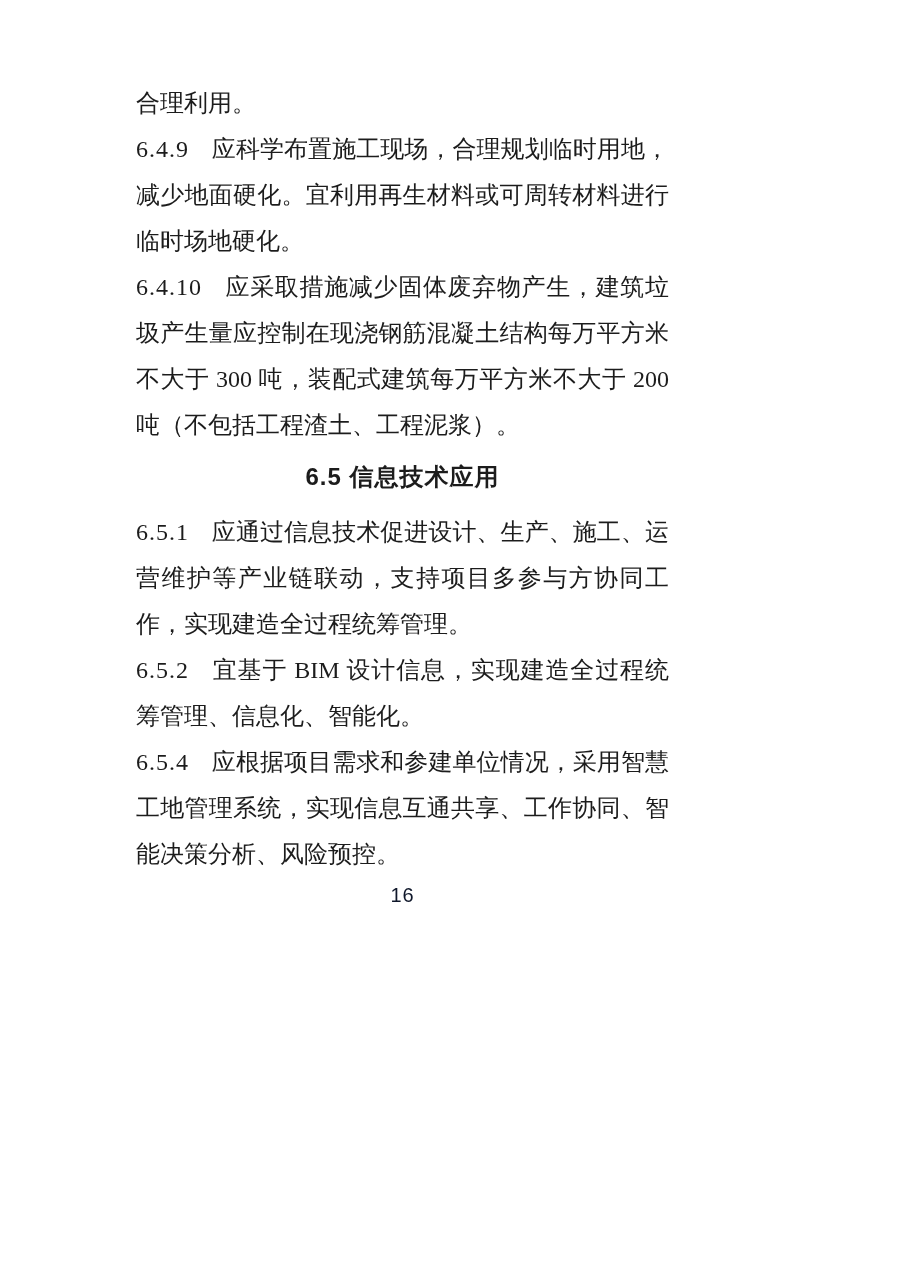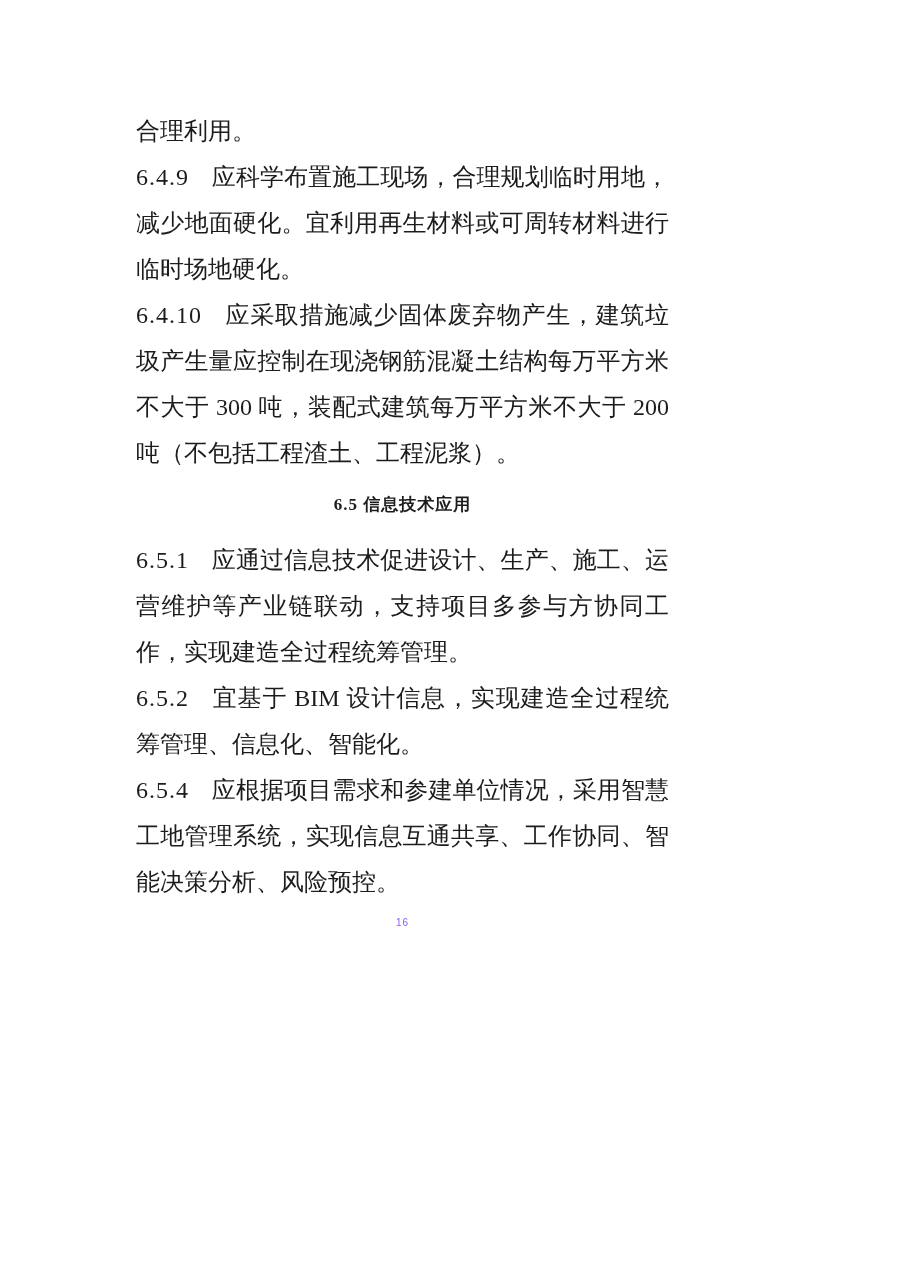--- a/index.html
+++ b/index.html
@@ -7,53 +7,53 @@
     padding: 0;
     background: #ffffff;
   }
   .page {
     position: relative;
     width: 804px;
     height: 1272px;
     box-sizing: border-box;
     background: #ffffff;
     color: #1c1c1c;
-    padding: 108px 135px 0 136px;
+    padding: 80px 135px 0 136px;
     font-family: "Liberation Serif", "DejaVu Serif", serif;
     font-size: 24px;
     line-height: 46px;
     overflow: hidden;
   }
   p.clause {
     margin: 0;
     text-align: justify;
     text-justify: inter-ideograph;
   }
   .clause-num {
     font-weight: 400;
     margin-right: 0.95em;
     letter-spacing: 1px;
     white-space: nowrap;
   }
   h2.section-heading {
     margin: 6px 0 9px 0;
-    font-size: 17px;
+    font-size: 24px;
     line-height: 46px;
     font-weight: 700;
     text-align: center;
-    font-family: Liberation Serif, serif;
+    font-family: Liberation Sans, sans-serif;
     letter-spacing: 1px;
   }
   .page-number {
     margin-top: 8px;
     text-align: center;
-    font-size: 10px;
+    font-size: 20px;
     line-height: 20px;
     letter-spacing: 1px;
-    color: #8b5cf6;
+    color: #0f172a;
     font-family: "Liberation Sans", "DejaVu Sans", sans-serif;
   }
 </style>
 </head>
 <body>
 
 <div class="page">
 
   <p class="clause"><span>合理利用。</span></p>
 

